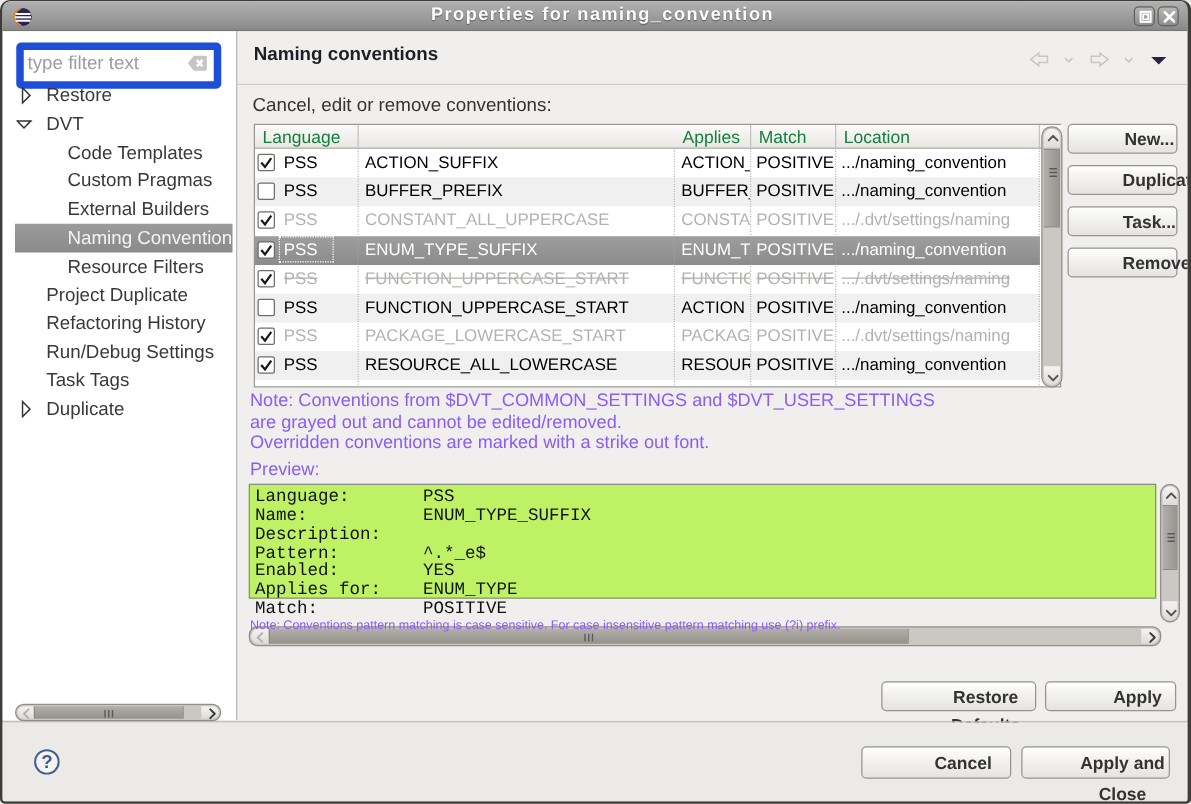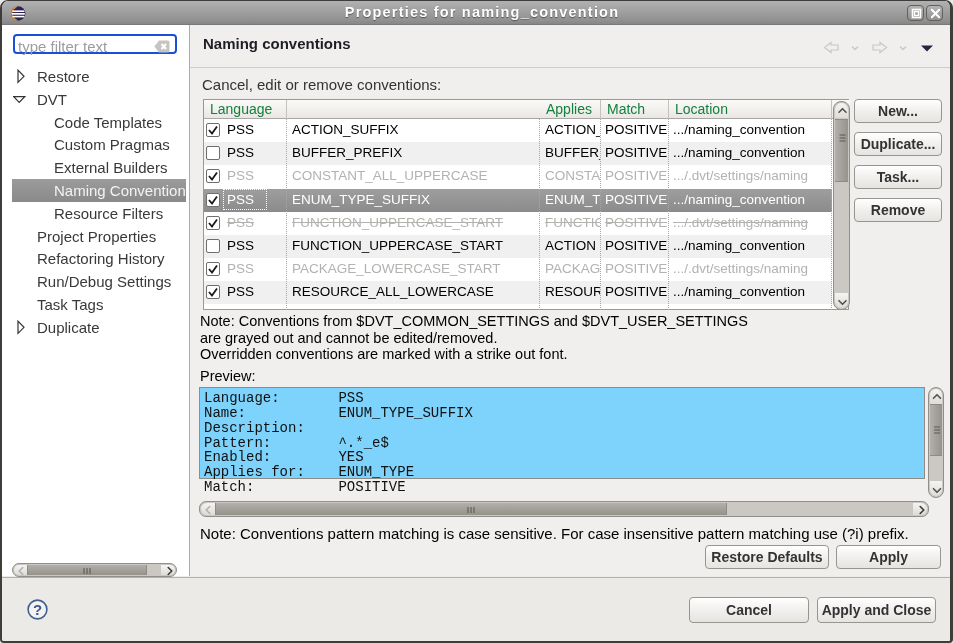--- a/index.html
+++ b/index.html
@@ -11,22 +11,22 @@
   #titlebar { position:absolute; left:0; top:0; width:100%; height:24px;
     background:linear-gradient(#b1b1b1,#a0a0a0 45%,#909090 85%,#868686);
     border-bottom:1px solid #787878; }
   #title { position:absolute; left:12px; right:0; top:3px; text-align:center; color:#fff;
     font-size:14.5px; font-weight:bold; letter-spacing:1.2px; text-shadow:0 1px 1px rgba(0,0,0,.45); }
   .tbtn { position:absolute; top:4px; width:17px; height:16px; border:1px solid #62605c;
     border-radius:4px; background:linear-gradient(#b5b5b5,#909090); }
   .tbtn svg { position:absolute; left:0; top:0; }
   
   #leftpanel { position:absolute; left:0px; top:24px; width:187px; height:551px; background:#fff; }
-  #filterbox { position:absolute; left:11px; top:9px; width:164px; height:20px; background:#fff;
-    border:2px solid #1d4ed8; border-radius:4px;text-align:right; }
+  #filterbox { position:absolute; left:11px; top:9px; width:164px; height:37px; background:#fff;
+    border:6px solid #1d4ed8; border-radius:4px;text-align:right; }
   #filtertext { position:absolute; left:3px; top:2px; font-size:15px; color:#9d9ca4; }
   .tree-row { position:absolute; left:0; width:100%; height:23px; font-size:15px; line-height:23px; color:#39393b; white-space:nowrap; }
   .tree-sel { position:absolute; left:10px; right:3px; height:23px; overflow:hidden;
      background:linear-gradient(#9b9b9b,#8a8a8a); color:#f4f3f1; }
   .arr { position:absolute; }
   
   #divider { position:absolute; left:187px; top:24px; width:1px; height:551px; background:#aeaca8; }
   
   #rightpanel { position:absolute; left:188px; top:24px; width:760px; height:551px; background:#f0efed; }
   #rp-head { position:absolute; left:13px; top:10px; font-size:15px; font-weight:bold; color:#1e1e26; }
@@ -48,25 +48,25 @@
   .vdot { position:absolute; top:19px; width:1px; height:191px;
      background-image:linear-gradient(#a9a7a4 50%, transparent 50%); background-size:1px 2px; }
   
   .sbv, .sbh { position:absolute; background:#cbc8c4; border:1px solid #918f8a; overflow:hidden; }
   .sbv { border-radius:8px; } .sbh { border-radius:7px; }
   .sb-btn { position:absolute; background:linear-gradient(#f5f4f2,#dedcd8); }
   .sb-thumbv { position:absolute; left:1px; right:1px; background:linear-gradient(90deg,#b3b0ac,#96938f); border-top:1px solid #8d8b86; border-bottom:1px solid #8d8b86; }
   .sb-thumbh { position:absolute; top:1px; bottom:1px; background:linear-gradient(#b2afab,#959289); border-left:1px solid #8d8b86; border-right:1px solid #8d8b86; }
   
   .btn { position:absolute; background:linear-gradient(#ffffff,#f2f1ef 45%,#e6e4e1); border:1px solid #97958f;
-     border-radius:4px; font-size:14px; font-weight:bold; color:#333; text-align:center; }
-  
-  .note { position:absolute; font-size:14.5px; color:#000000; white-space:nowrap; }
-  
-  #preview { position:absolute; left:9px; top:362px; width:726px; height:92px; background:#7dd3fc; border:1px solid #8e8c88; }
+     border-radius:4px; font-size:14px; font-weight:bold; color:#333; text-align:center;padding-left:43px; }
+  
+  .note { position:absolute; font-size:14.5px; color:#8b5cf6; white-space:nowrap; }
+  
+  #preview { position:absolute; left:9px; top:362px; width:726px; height:92px; background:#bef264; border:1px solid #8e8c88; }
   #preview pre { font-family:"Liberation Mono",monospace; font-size:14px; line-height:14.85px; color:#111; margin:3px 0 0 4px; }
   
   #botsep { position:absolute; left:0; top:576px; width:100%; height:1px; background:#b3b1ad; }
   #botbar { position:absolute; left:0; top:577px; width:100%; height:65px; background:#eceae7; }
 </style>
 </head>
 <body>
 <div id="win">
 
   <div id="titlebar">
@@ -128,21 +128,21 @@
         </div>
         <div class="tree-row" style="top: 154px;">
           <div class="tree-sel" style="left: 10px;">
             <span style="position:absolute;left:42px">Naming Conventions</span>
           </div>
         </div>
         <div class="tree-row" style="top: 176.8px;">
           <span style="position:absolute;left:52px">Resource Filters</span>
         </div>
         <div class="tree-row" style="top: 199.6px;">
-          <span style="position:absolute;left:35px">Project Properties</span>
+          <span style="position:absolute;left:35px">Project Duplicate</span>
         </div>
         <div class="tree-row" style="top: 222.4px;">
           <span style="position:absolute;left:35px">Refactoring History</span>
         </div>
         <div class="tree-row" style="top: 245.2px;">
           <span style="position:absolute;left:35px">Run/Debug Settings</span>
         </div>
         <div class="tree-row" style="top: 268px;">
           <span style="position:absolute;left:35px">Task Tags</span>
         </div>
@@ -321,21 +321,21 @@
     <div id="pv-hsb" class="sbh" style="left: 9px; top: 476px; width: 730px; height: 16px;">
         <div class="sb-btn" style="top:1px;bottom:1px;left:1px;width:14px;border-radius:6px 0 0 6px;"></div>
         <div class="sb-btn" style="top:1px;bottom:1px;right:1px;width:14px;border-radius:0 6px 6px 0;"></div>
         <div class="sb-thumbh" style="left:15px;width:512px;"></div>
         <svg style="position:absolute;left:0;top:0" width="730" height="16">
           <path d="M9.8 4.5 L6.2 8 L9.8 11.5" fill="none" stroke="#b5b3af" stroke-width="1.6" stroke-linecap="round" stroke-linejoin="round"></path>
           <path d="M720.2 4.5 L723.8 8 L720.2 11.5" fill="none" stroke="#3c3a37" stroke-width="1.6" stroke-linecap="round" stroke-linejoin="round"></path>
           <path d="M268 5 v6 M271 5 v6 M274 5 v6" stroke="#5b5955" stroke-width="1.1"></path>
         </svg>
       </div>
-    <div class="note" style="left:10px;top:500px;font-size:15px;">Note: Conventions pattern matching is case sensitive. For case insensitive pattern matching use (?i) prefix.</div>
+    <div class="note" style="left:10px;top:470px;font-size:10px;">Note: Conventions pattern matching is case sensitive. For case insensitive pattern matching use (?i) prefix.</div>
     <div class="btn" style="left:646px;top:520px;width:105px;height:24px;line-height:23px;">Apply</div>
     <div class="btn" style="left:515px;top:520px;width:124px;height:24px;line-height:23px;">Restore Defaults</div>
   </div>
 
   <div id="botsep"></div>
   <div id="botbar">
     <svg style="position:absolute;left:25px;top:21px" width="21" height="21" viewBox="0 0 21 21">
       <circle cx="10.5" cy="10.5" r="9.4" fill="#f4f3f1" stroke="#40608e" stroke-width="1.6"></circle>
       <text x="10.5" y="15.5" text-anchor="middle" font-family="Liberation Sans,sans-serif" font-size="15" font-weight="bold" fill="#3c5a8a">?</text>
     </svg>

